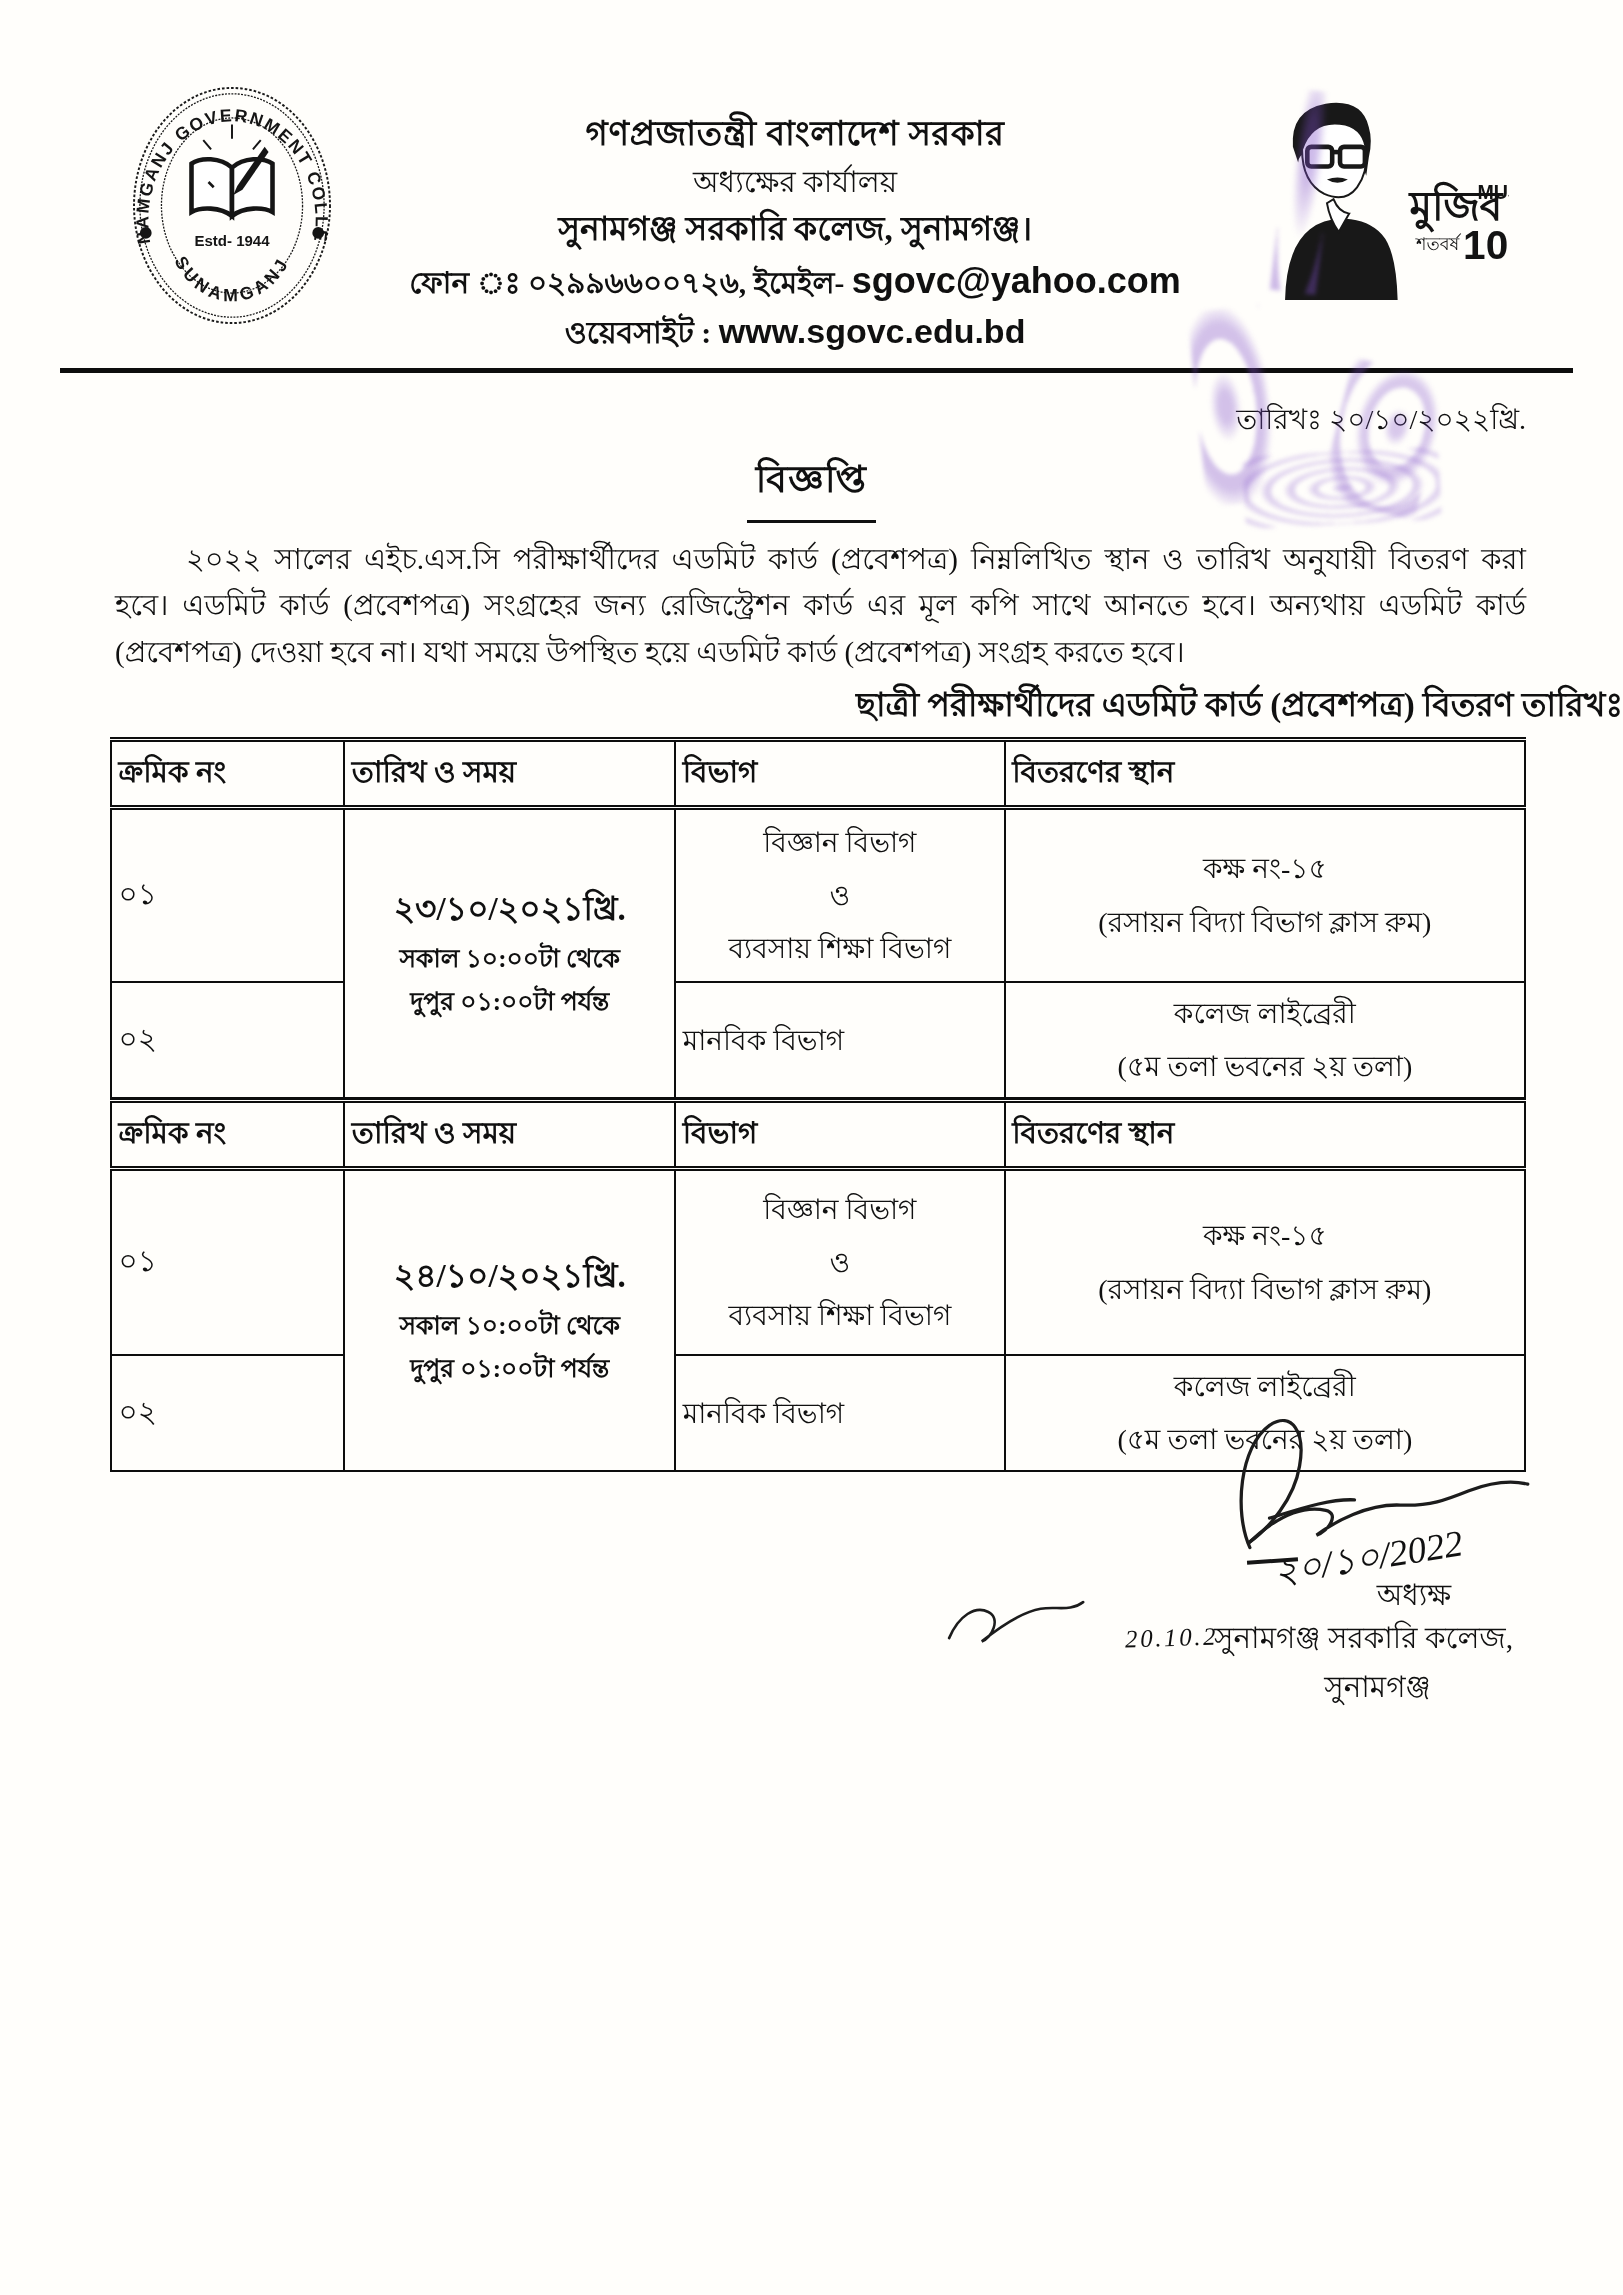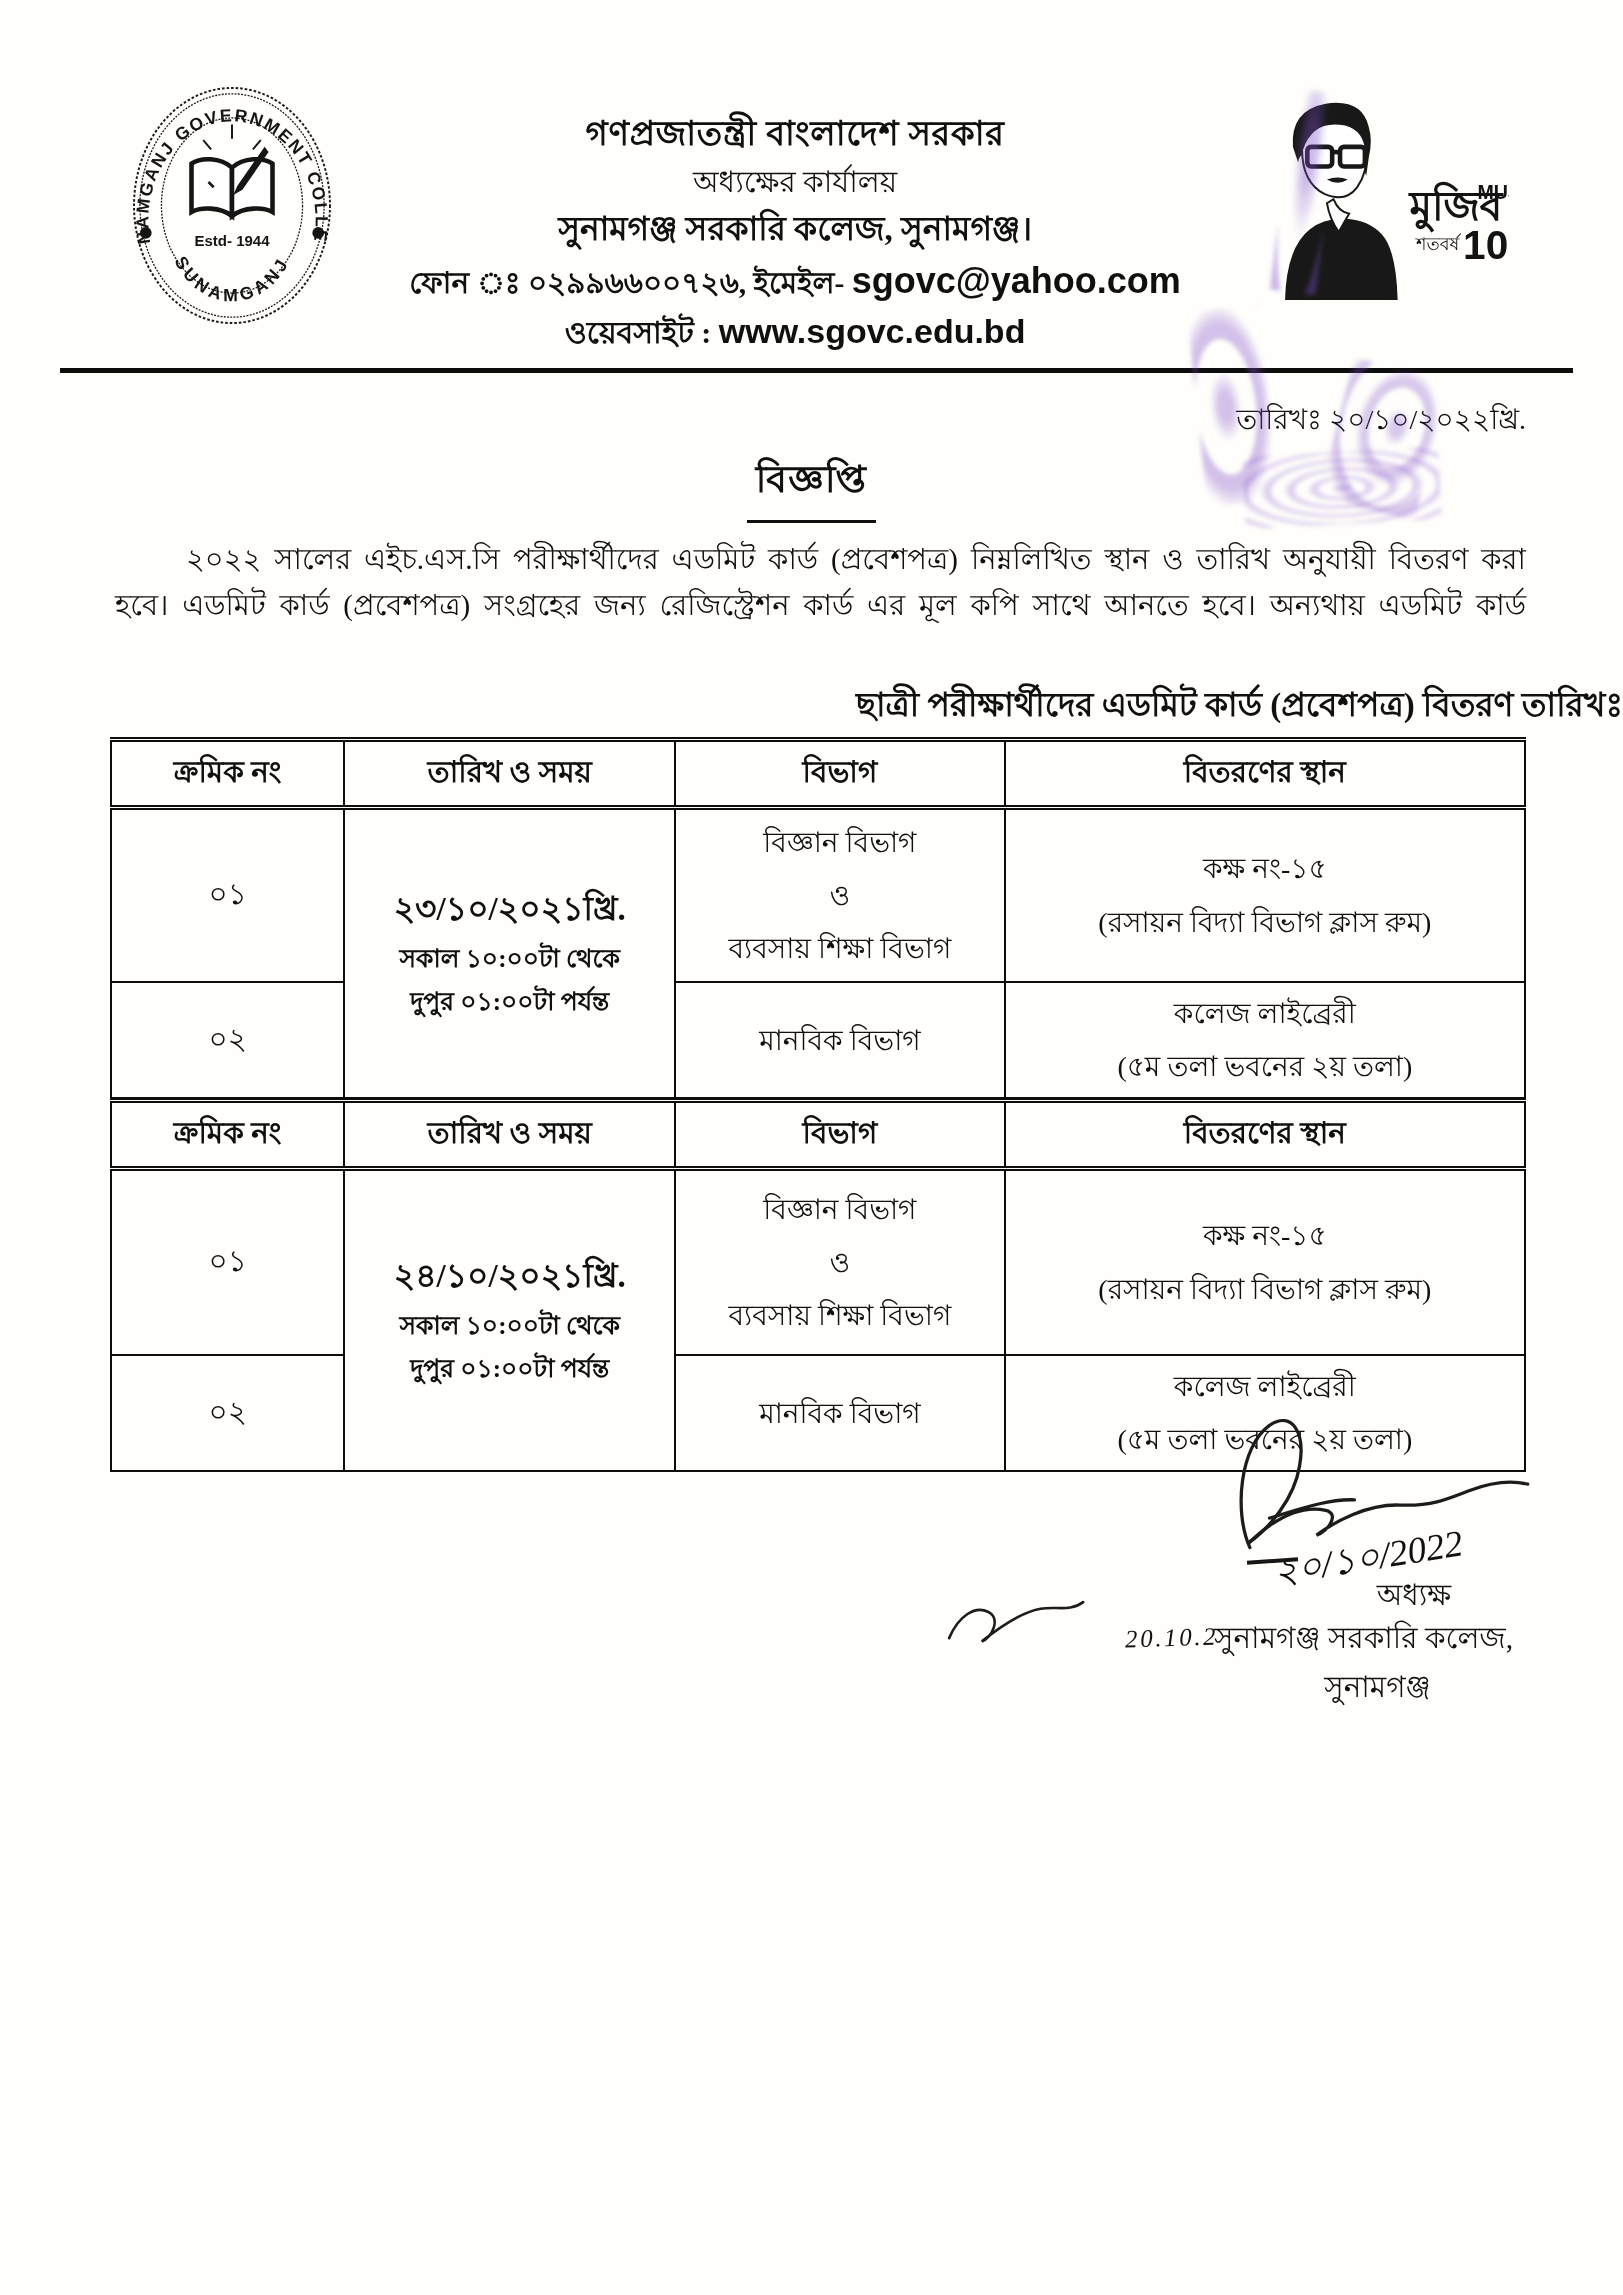--- a/index.html
+++ b/index.html
@@ -28,21 +28,21 @@
   .para{position:absolute;left:115px;top:536px;width:1411px;font-size:29px;line-height:1.60;}
   .para .pline{text-align:justify;text-align-last:justify;}
   .para .pline.first{text-indent:71px;}
   .para .pline.last{text-align:left;text-align-last:left;}
 
   
   .tbl-heading{position:absolute;left:0;width:100%;text-align:right;font-size:33px;font-weight:bold;}
   .t1h{top:679px;} .t2h{top:1042px;}
   .ntable{position:absolute;left:110px;width:1416px;border-collapse:collapse;table-layout:fixed;}
   .t1{top:737px;} .t2{top:1098px;}
-  .ntable th,.ntable td{border:2.6px solid #0d0d0d;padding:3.9px 6.5px;vertical-align:middle;text-align:center;}
+  .ntable th,.ntable td{border:2.6px solid #0d0d0d;padding:3.9px 6.5px;vertical-align:middle;text-align:left;}
   .ntable thead th{font-size:29.5px;font-weight:bold;height:55px;border-top:5.9px double #0d0d0d;border-bottom:5.9px double #0d0d0d;}
   .ntable .serial{font-size:29.5px;margin-top:40px;}
   .cell-stack{display:flex;flex-direction:column;justify-content:space-evenly;align-items:center;height:100%;}
   .dt-cell{height:100%;}
   .dt-date{font-size:33px;font-weight:bold;}
   .dt-line{font-size:25px;font-weight:bold;}
   .dept-line,.loc-line{font-size:28px;line-height:1.9;}
   .t1 .r1{height:175px;} .t1 .r2{height:111px;}
   .t2 .r1{height:187px;} .t2 .r2{height:115px;}
 
@@ -138,20 +138,21 @@
 
   <div class="date-line">তারিখঃ ২০/১০/২০২২খ্রি.</div>
 
   <div class="title-wrap">
     <span class="title">বিজ্ঞপ্তি</span>
   </div>
 
   <div class="para">
     <div class="pline first">২০২২ সালের এইচ.এস.সি পরীক্ষার্থীদের এডমিট কার্ড (প্রবেশপত্র) নিম্নলিখিত স্থান ও তারিখ অনুযায়ী বিতরণ করা</div>
     <div class="pline">হবে। এডমিট কার্ড (প্রবেশপত্র) সংগ্রহের জন্য রেজিস্ট্রেশন কার্ড এর মূল কপি সাথে আনতে হবে। অন্যথায় এডমিট কার্ড</div>
+    <div class="pline last">(প্রবেশপত্র) দেওয়া হবে না। যথা সময়ে উপস্থিত হয়ে এডমিট কার্ড (প্রবেশপত্র) সংগ্রহ করতে হবে।</div>
   </div>
 
   <div class="tbl-heading t1h">ছাত্রী পরীক্ষার্থীদের এডমিট কার্ড (প্রবেশপত্র) বিতরণ তারিখঃ</div>
   <table class="ntable t1">
     <colgroup>
         <col style="width:16.5%">
         <col style="width:23.4%">
         <col style="width:23.3%">
         <col style="width:36.8%">
       </colgroup>

